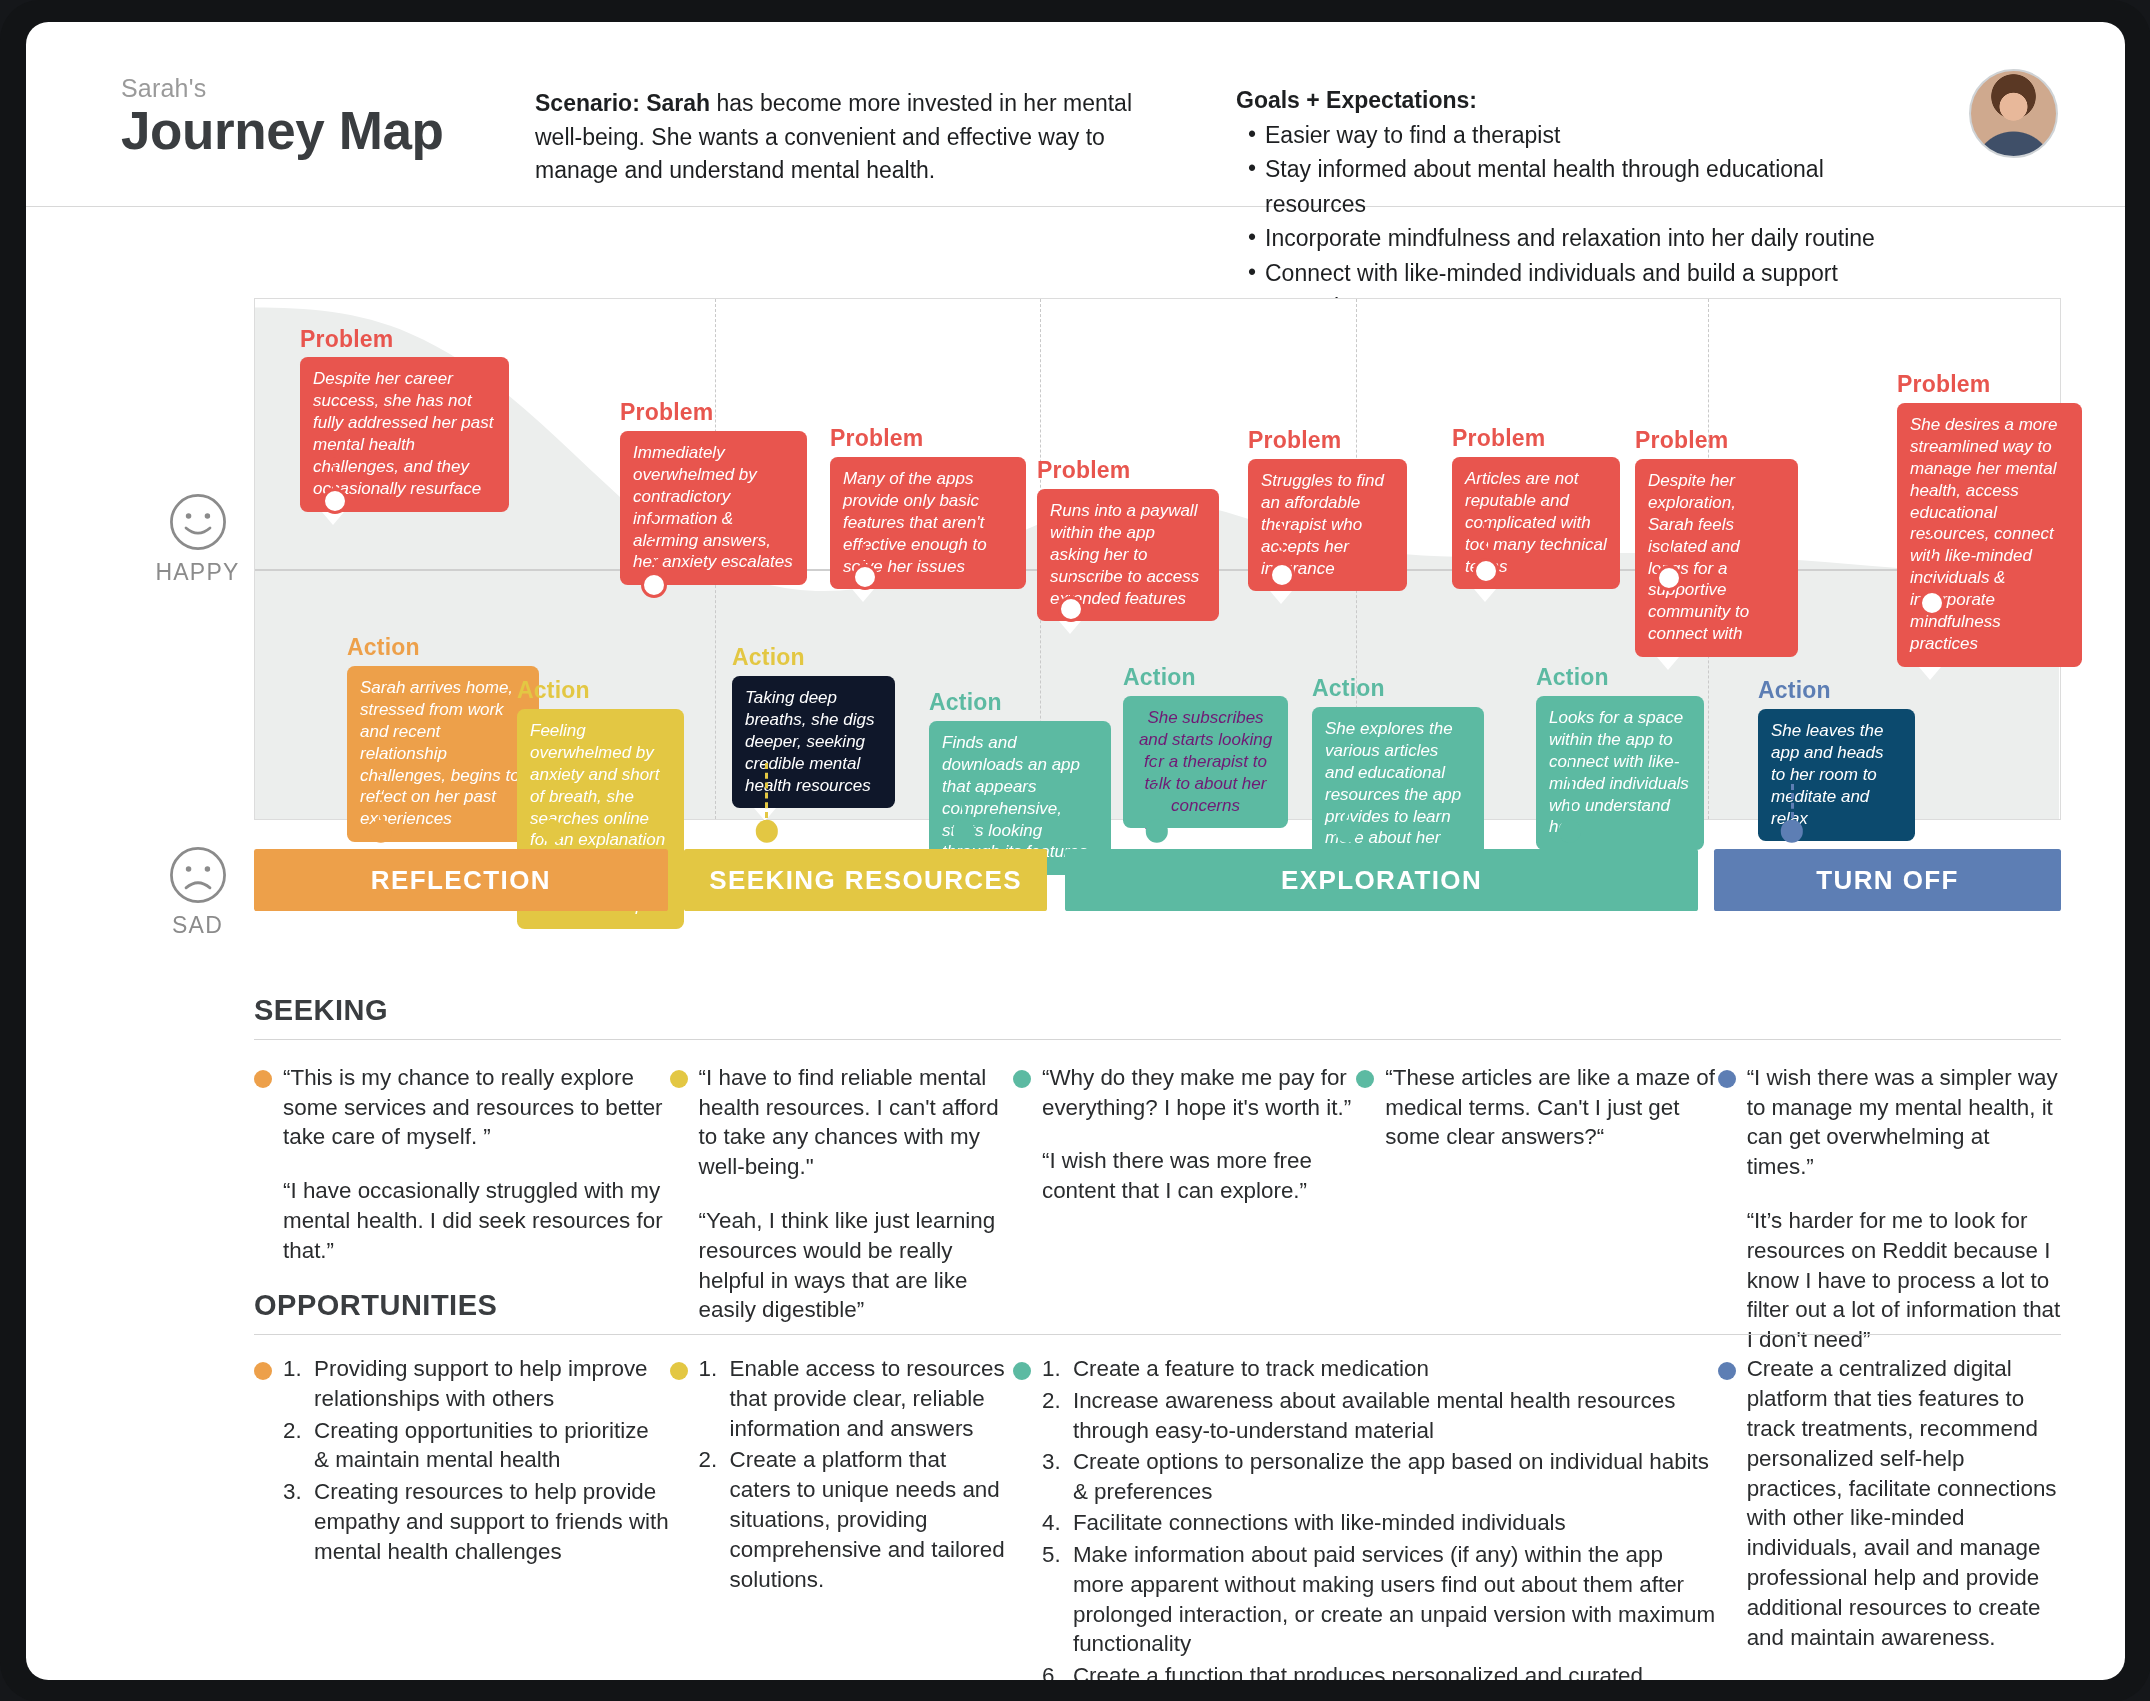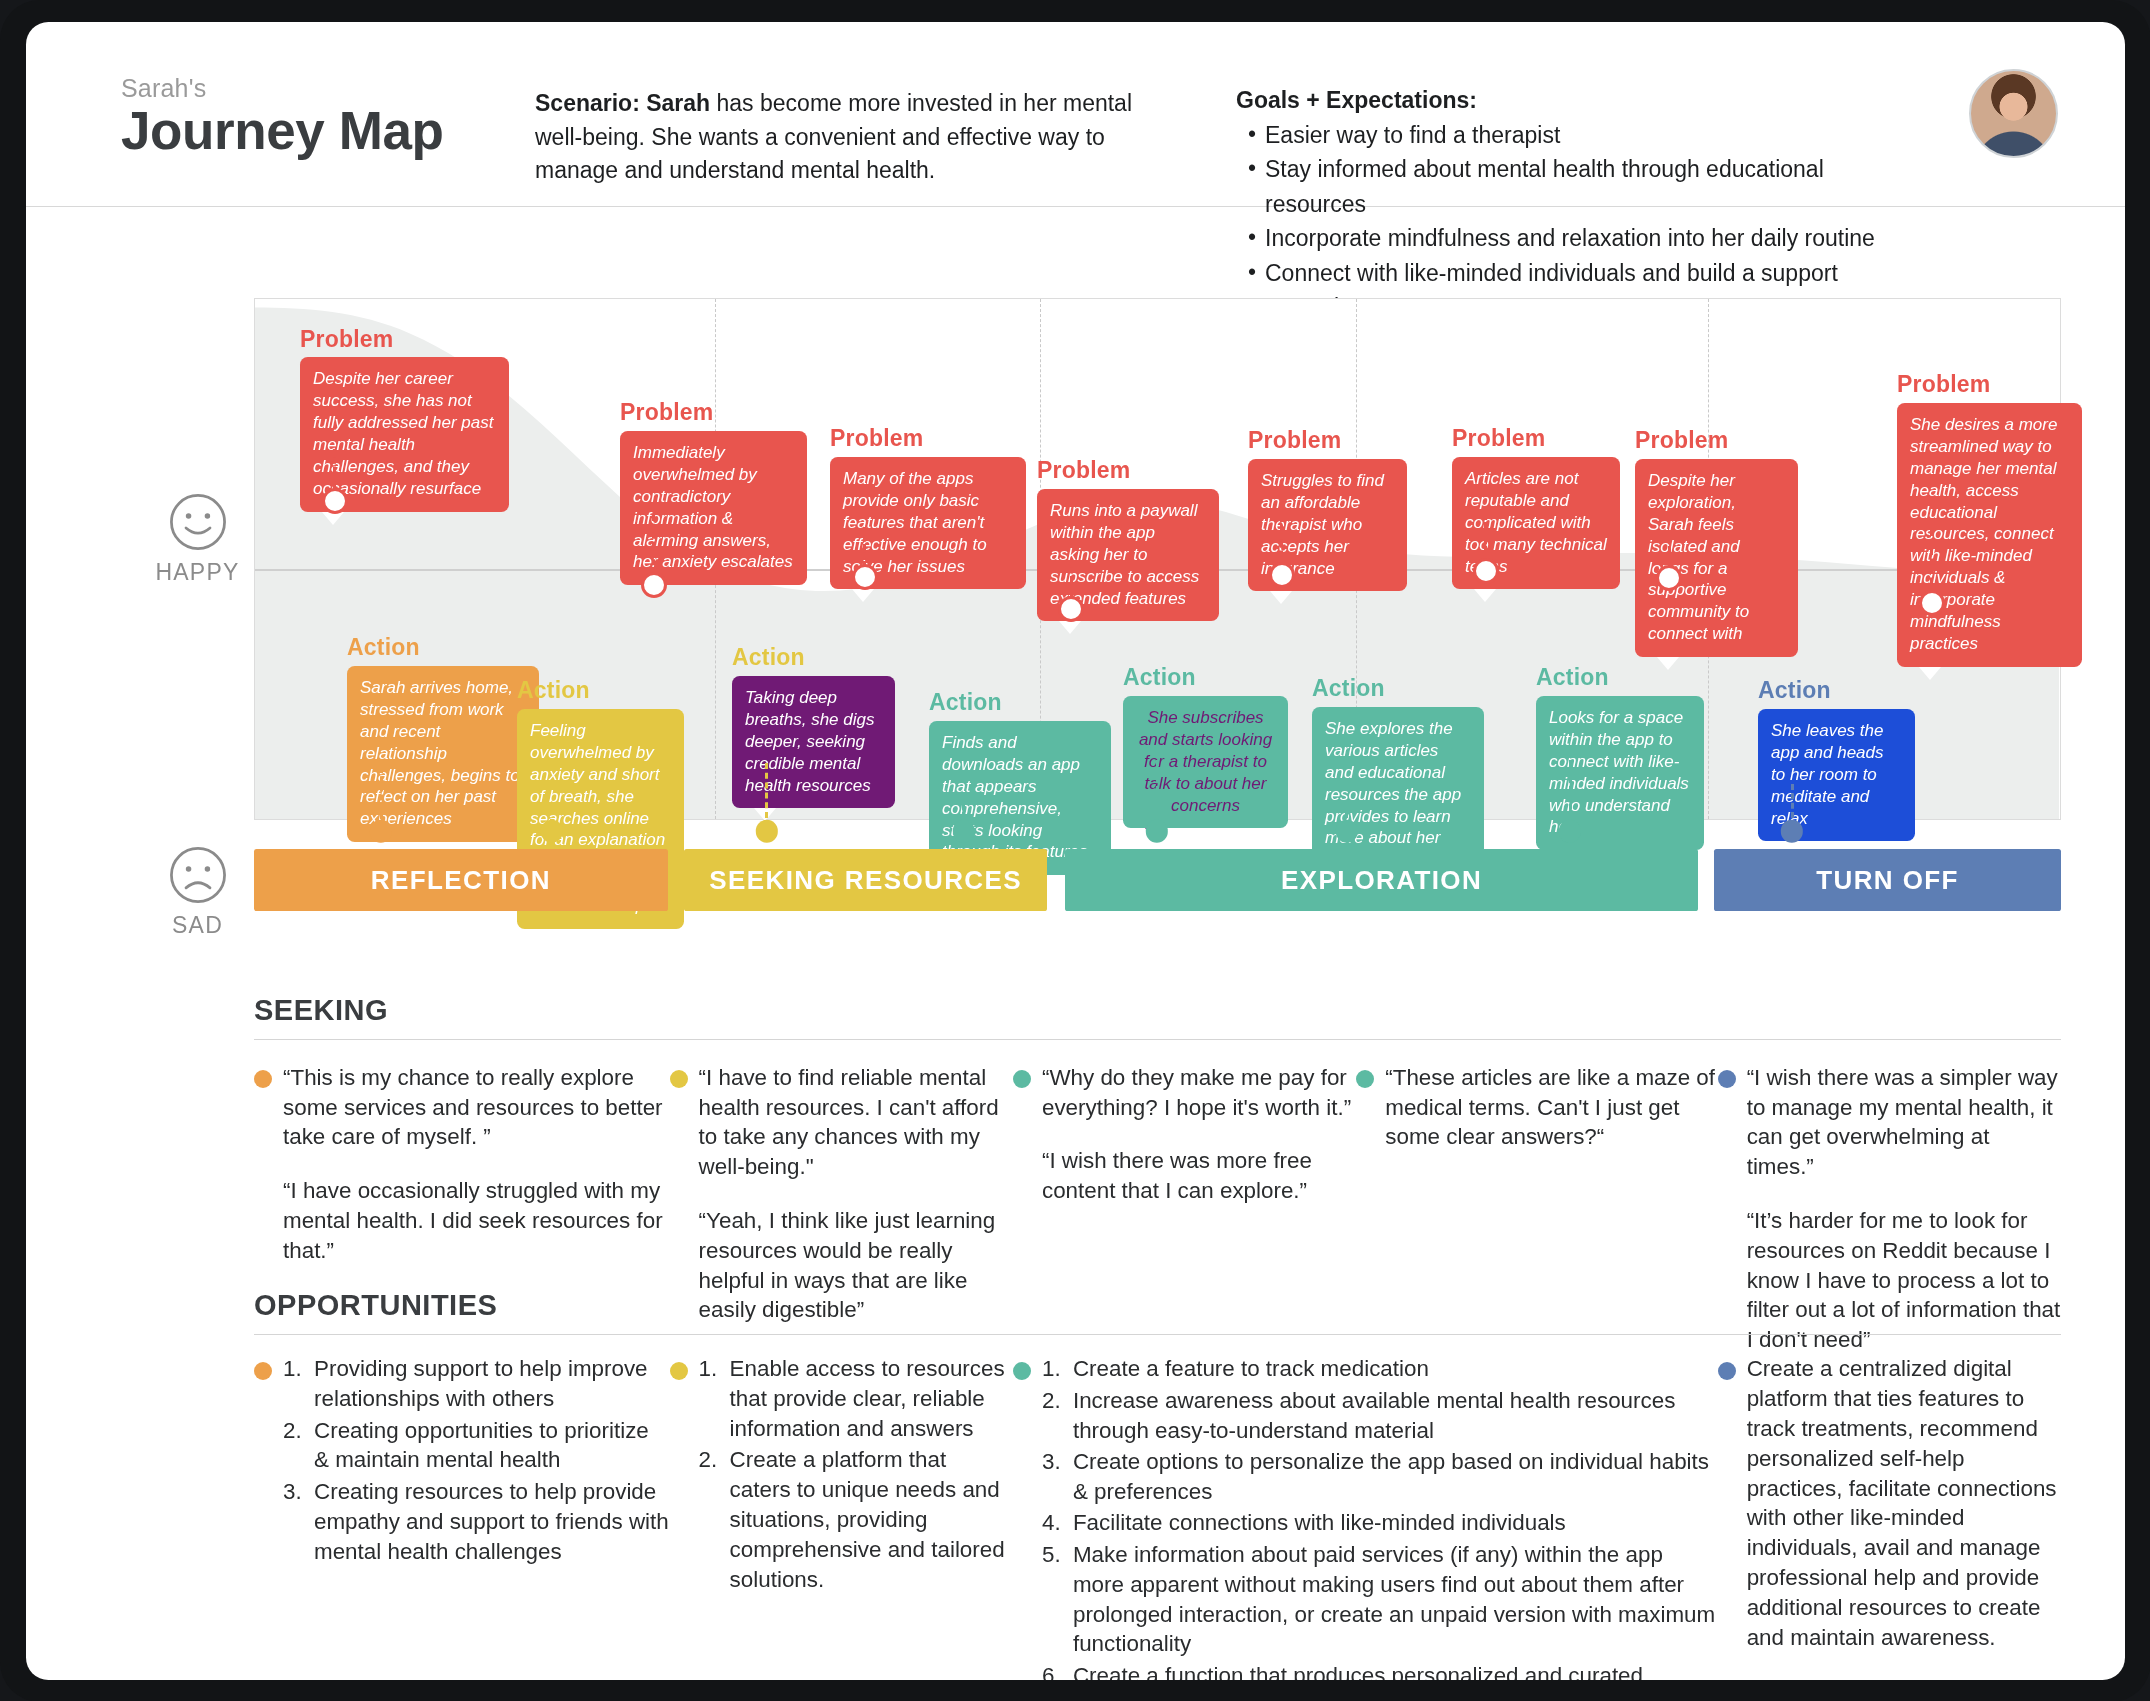--- a/index.html
+++ b/index.html
@@ -256,21 +256,21 @@
 
       <div class="callout" style="left:263px;top:379px;width:167px;color:#e3c743;">
         <div class="ctitle" style="color:#e3c743;">Action</div>
         <div class="cbox" style="background:#e3c743;color:#fff;">Feeling overwhelmed by anxiety and short of breath, she searches online for an explanation of her symptoms, seeking immediate help</div>
       </div>
       <div class="stem" style="left:296px;top:521px;height:1.7px;border-color:#e3c743;"></div>
       <div class="dotnode" style="left:298px;top:533px;background:#e3c743;"></div>
 
       <div class="callout" style="left:478px;top:346px;width:163px;color:#e3c743;">
         <div class="ctitle" style="color:#e3c743;">Action</div>
-        <div class="cbox" style="background:#701a75;color:#fff;">Taking deep breaths, she digs deeper, seeking credible mental health resources</div>
+        <div class="cbox" style="background:#0f172a;color:#fff;">Taking deep breaths, she digs deeper, seeking credible mental health resources</div>
       </div>
       <div class="stem" style="left:511px;top:465px;height:55px;border-color:#e3c743;"></div>
       <div class="dotnode" style="left:513px;top:533px;background:#e3c743;"></div>
 
       <div class="callout" style="left:675px;top:391px;width:182px;color:#5cbaa2;">
         <div class="ctitle" style="color:#5cbaa2;">Action</div>
         <div class="cbox" style="background:#5cbaa2;color:#fff;">Finds and downloads an app that appears comprehensive, starts looking through its features</div>
       </div>
       <div class="stem" style="left:708px;top:499px;height:20.6px;border-color:#5cbaa2;"></div>
       <div class="dotnode" style="left:710px;top:533px;background:#5cbaa2;"></div>
@@ -291,21 +291,21 @@
 
       <div class="callout" style="left:1282px;top:366px;width:168px;color:#5cbaa2;">
         <div class="ctitle" style="color:#5cbaa2;">Action</div>
         <div class="cbox" style="background:#5cbaa2;color:#fff;">Looks for a space within the app to connect with like-minded individuals who understand her</div>
       </div>
       <div class="stem" style="left:1315px;top:462px;height:58px;border-color:#5cbaa2;"></div>
       <div class="dotnode" style="left:1316px;top:533px;background:#5cbaa2;"></div>
 
       <div class="callout" style="left:1504px;top:379px;width:157px;color:#5d7eb4;">
         <div class="ctitle" style="color:#5d7eb4;">Action</div>
-        <div class="cbox" style="background:#1d4ed8;color:#fff;">She leaves the app and heads to her room to meditate and relax</div>
+        <div class="cbox" style="background:#0c4a6e;color:#fff;">She leaves the app and heads to her room to meditate and relax</div>
       </div>
       <div class="stem" style="left:1537px;top:486px;height:34px;border-color:#5d7eb4;"></div>
       <div class="dotnode" style="left:1538px;top:533px;background:#5d7eb4;"></div>
     </div>
 
     <div class="phases">
       <div class="phase" style="left:0;width:22.9%;background:#eda04a;">REFLECTION</div>
       <div class="phase" style="left:23.8%;width:20.1%;background:#e3c743;">SEEKING RESOURCES</div>
       <div class="phase" style="left:44.9%;width:35%;background:#5cbaa2;">EXPLORATION</div>
       <div class="phase" style="left:80.8%;width:19.2%;background:#5d7eb4;">TURN OFF</div>

